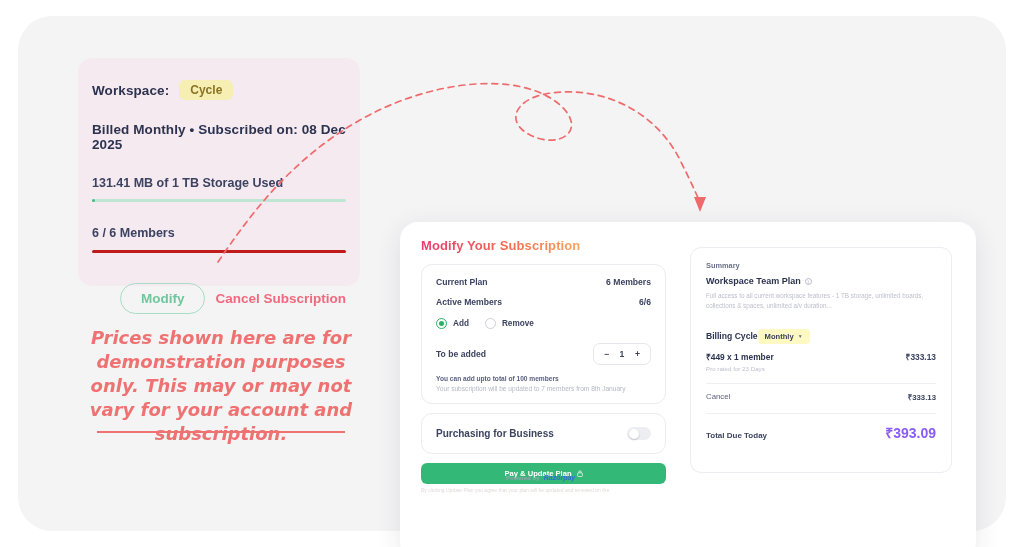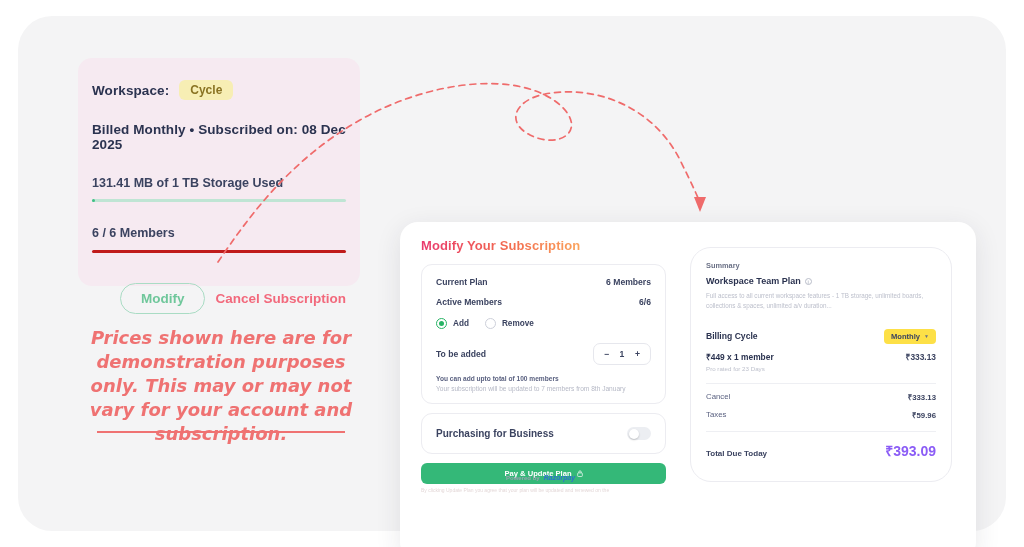--- a/index.html
+++ b/index.html
@@ -228,45 +228,45 @@
     position: absolute; left: 106px; top: 252px;
     display: flex; align-items: center; gap: 4px;
   }
   .powered-txt { font-size: 6px; color: #9aa0b0; font-weight: 600; }
   .razorpay { font-size: 7px; color: #2f6fd0; font-weight: 800; font-style: italic; }
 
   
   .col-right {
     position: absolute; left: 290px; top: 25px;
     width: 262px;
-    border: 1px solid #ececf1; border-radius: 21px;
-    padding: 13px 15px 21px 15px;
+    border: 1px solid #ececf1; border-radius: 11px;
+    padding: 13px 15px 30px 15px;
     background: #fff;
   }
   .sum-cap { font-size: 7.4px; color: #6b7186; font-weight: 600; }
   .sum-plan {
     margin-top: 6px; font-size: 9px; color: #2b3350; font-weight: 700;
     display: flex; align-items: center; gap: 4px;
   }
   .info-i {
     width: 7px; height: 7px; border-radius: 50%;
     border: .8px solid #b9bdc9; color: #b9bdc9;
     font-size: 5px; line-height: 6px; text-align: center; font-weight: 700;
   }
   .sum-desc {
     margin-top: 5px; font-size: 6.3px; color: #bcbfcb;
     line-height: 1.65; font-weight: 400;
   }
   .sum-cycle {
     margin-top: 17px;
-    display: flex; justify-content: space-between; align-items: center;
+    display: flex; justify-content: flex-start; align-items: center;
   }
   .sum-cycle-k { font-size: 8.6px; color: #2b3350; font-weight: 700; }
   .cycle-pill {
-    background: #fde047; border-radius: 4px;
+    background: #fef9c3; border-radius: 4px;
     padding: 3px 7px;
     font-size: 7.6px; color: #3b4360; font-weight: 600;
     display: flex; align-items: center; gap: 4px; cursor: pointer;
   }
   .caret { font-size: 5px; color: #6b7186; }
   .sum-line {
     margin-top: 7px;
     display: flex; justify-content: space-between; align-items: center;
   }
   .sum-line-k { font-size: 8.4px; color: #2b3350; font-weight: 700; }
@@ -408,24 +408,20 @@
         <div class="sum-line-v">₹333.13</div>
       </div>
       <div class="sum-sub">Pro rated for 23 Days</div>
 
       <div class="hr"></div>
 
       <div class="sum-row">
         <div class="sum-row-k">Cancel</div>
         <div class="sum-row-v">₹333.13</div>
       </div>
-      <div class="sum-row">
-        <div class="sum-row-k">Taxes</div>
-        <div class="sum-row-v">₹59.96</div>
-      </div>
 
       <div class="hr"></div>
 
       <div class="sum-total">
         <div class="sum-total-k">Total Due Today</div>
         <div class="sum-total-v">₹393.09</div>
       </div>
     </div>
   </div>
 </div>

